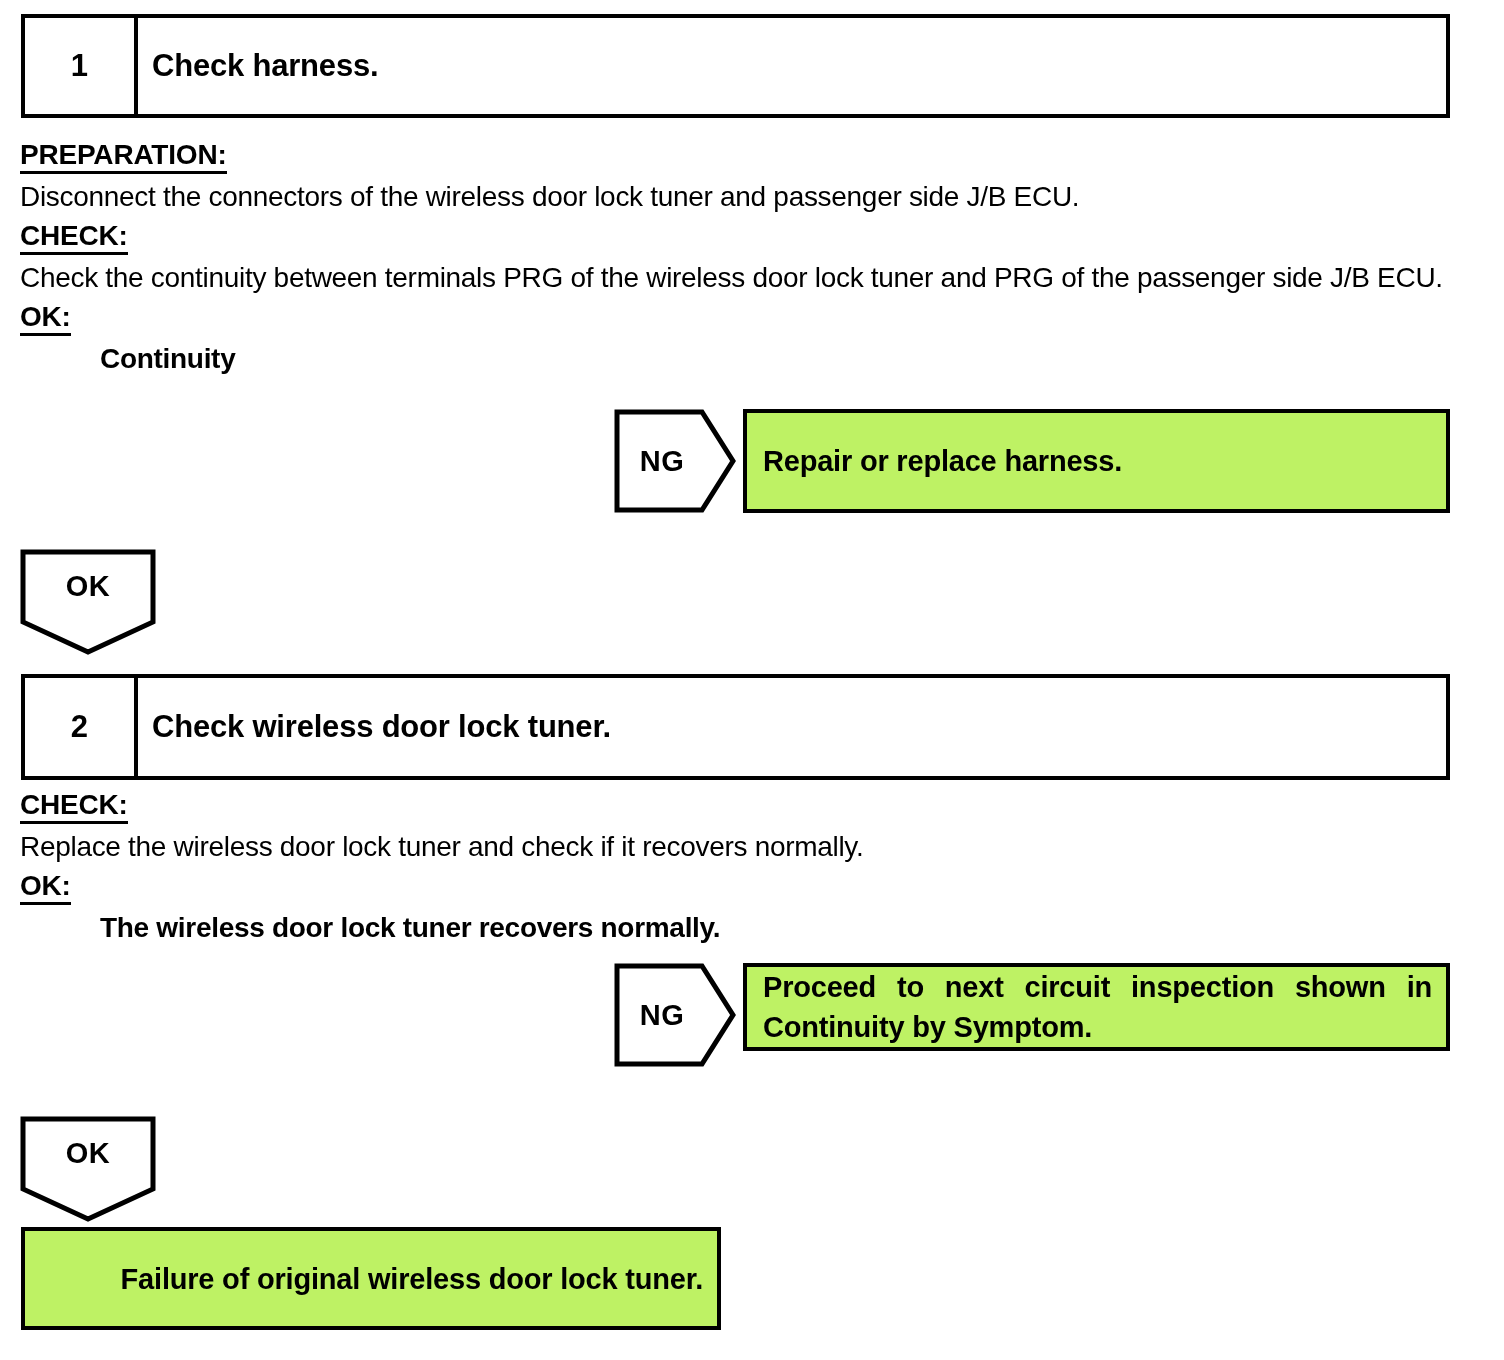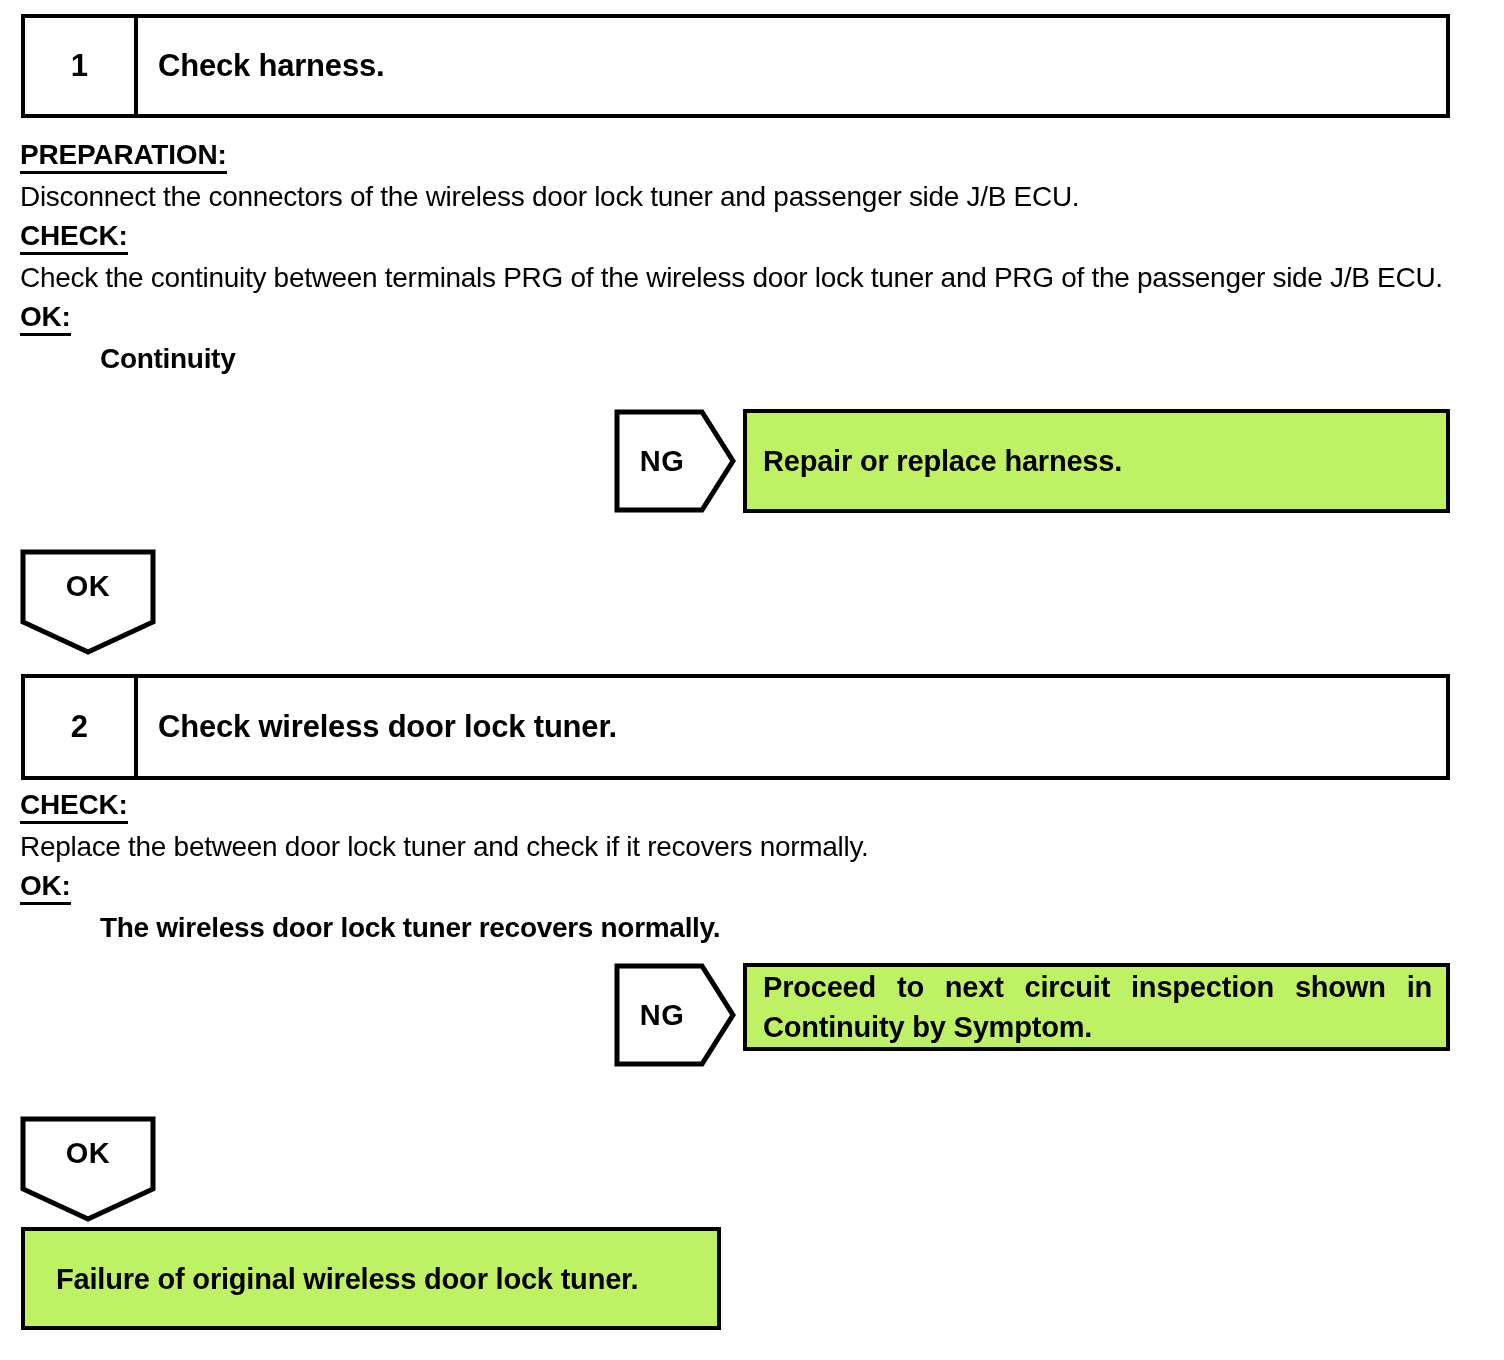--- a/index.html
+++ b/index.html
@@ -33,21 +33,21 @@
     align-items: center;
     justify-content: center;
     font-size: 31px;
     font-weight: bold;
     letter-spacing: 0.3px;
   }
   .step-title {
     flex: 1;
     display: flex;
     align-items: center;
-    padding-left: 20px;
+    padding-left: 14px;
     font-size: 31px;
     font-weight: bold;
     letter-spacing: -0.2px;
   }
 
   
   .body-block {
     position: absolute;
     left: 20px;
     font-size: 28px;
@@ -178,21 +178,21 @@
   <div class="ok-label">OK</div>
 </div>
 
 <div class="step-box" style="left:21px; top:674px; width:1429px; height:106px;">
   <div class="step-num">2</div>
   <div class="step-title">Check wireless door lock tuner.</div>
 </div>
 
 <div class="body-block" style="top:786px; width:1450px;">
   <div class="lbl-row"><span class="lbl">CHECK:</span></div>
-  <span class="para">Replace the between door lock tuner and check if it recovers normally.</span>
+  <span class="para">Replace the wireless door lock tuner and check if it recovers normally.</span>
   <div class="lbl-row" style="margin-top:2px;"><span class="lbl">OK:</span></div>
   <span class="indent-bold">The wireless door lock tuner recovers normally.</span>
 </div>
 
 <div class="ng-shape" style="left:614px; top:963px;">
   <svg width="122" height="104" viewBox="0 0 122 104" xmlns="http://www.w3.org/2000/svg">
     <polygon points="3,3 88,3 119,52 88,101 3,101" fill="#ffffff" stroke="#000000" stroke-width="5"></polygon>
   </svg>
   <div class="ok-label ng-label" style="height:104px;width:96px;">NG</div>
 </div>
@@ -205,14 +205,14 @@
 </div>
 
 <div class="ok-shape" style="left:20px; top:1100px;">
   <svg width="136" height="106" viewBox="0 0 136 106" xmlns="http://www.w3.org/2000/svg">
     <polygon points="3,3 133,3 133,73 68,103 3,73" fill="#ffffff" stroke="#000000" stroke-width="5"></polygon>
   </svg>
   <div class="ok-label">OK</div>
 </div>
 
 <div class="result-box" style="left:21px; top:1227px; width:700px; height:103px;">
-  <div class="result-text" style="padding-left:31px;">Failure of original wireless door lock tuner.</div>
+  <div class="result-text" style="padding-left:31px;text-align:right;">Failure of original wireless door lock tuner.</div>
 </div>
 
 </body></html>

